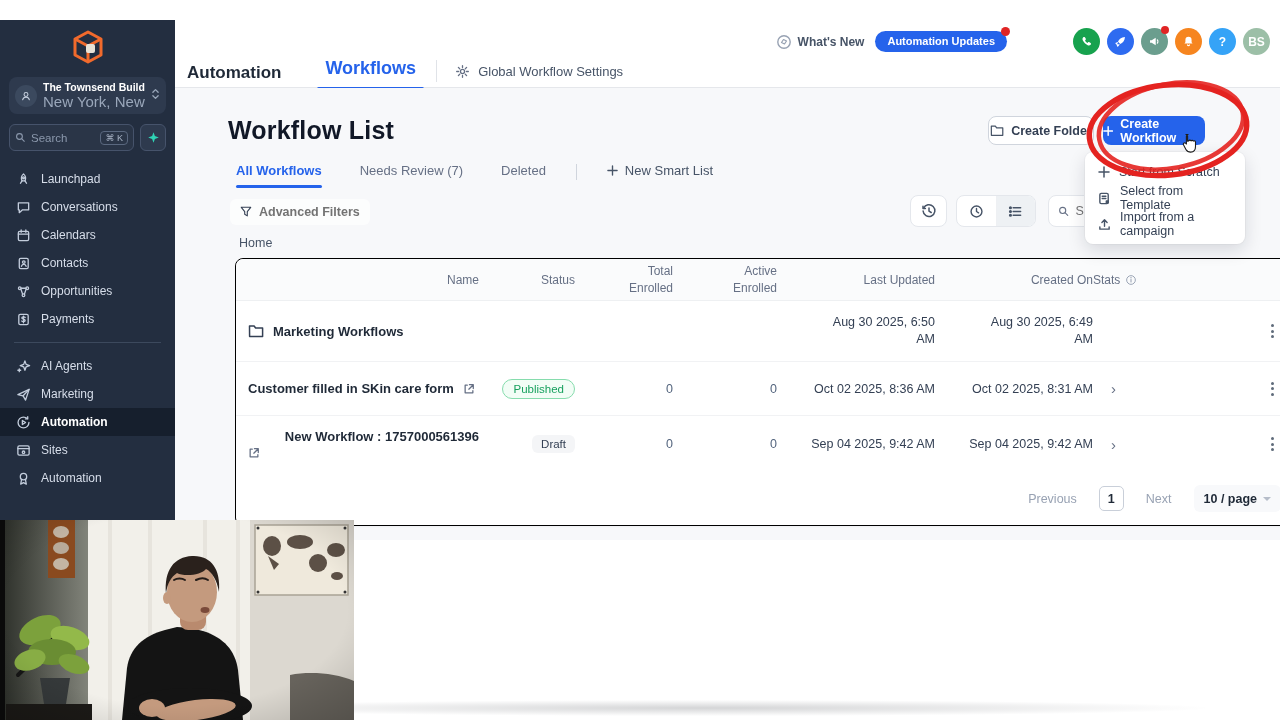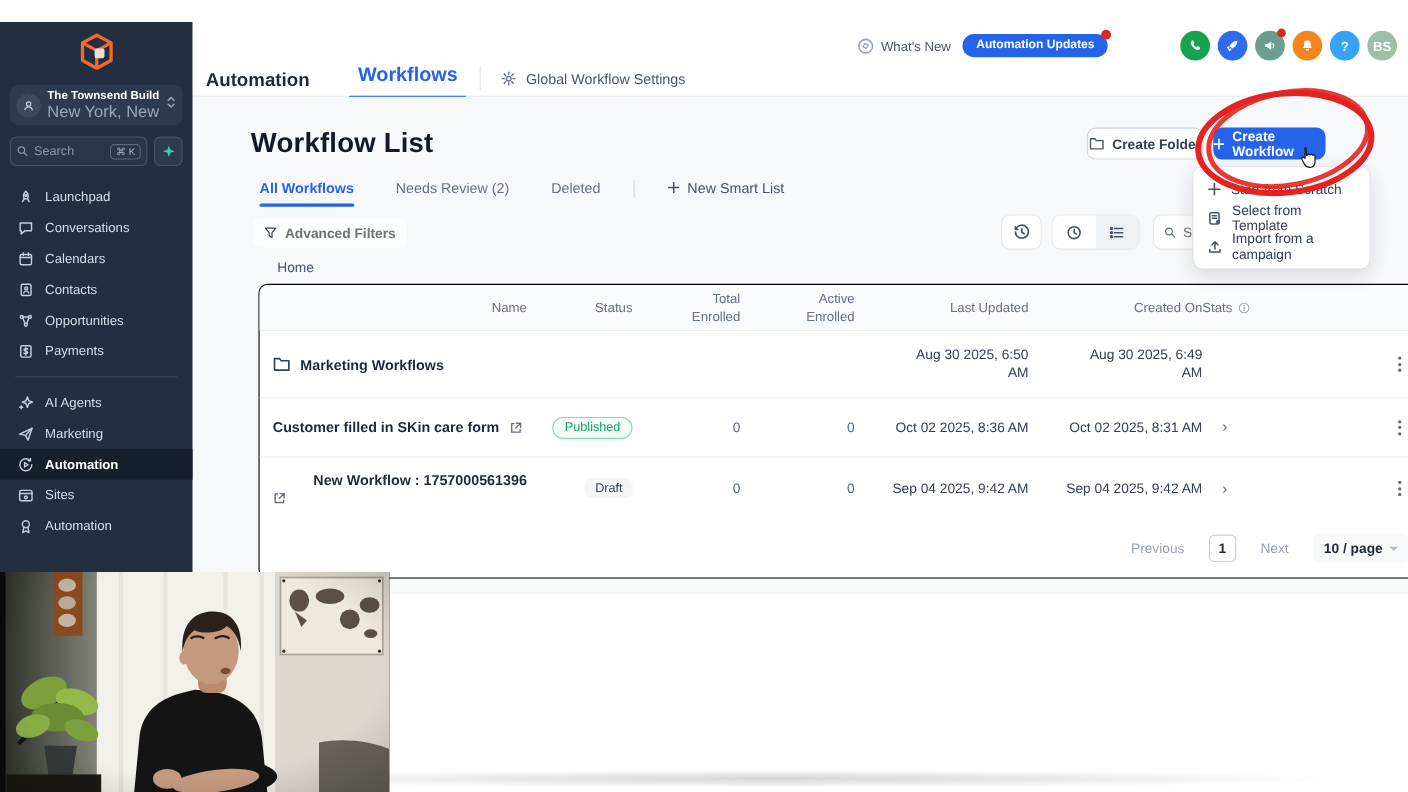--- a/index.html
+++ b/index.html
@@ -24,21 +24,21 @@
   .nav-item { height:28px; display:flex; align-items:center; gap:10px; padding-left:15px; font-size:12px; cursor:pointer; }
   .nav-item.active { background:#161f2d; font-weight:bold; color:#fff; }
   .nav-ico { width:16px; display:flex; justify-content:center; flex:none; }
   .nav-ico svg { stroke:#c3cddc; fill:none; stroke-width:1.4; stroke-linecap:round; stroke-linejoin:round; }
   .nav-div { height:1px; background:#3c495d; margin:9px 14px; }
 
   
   .topzone { left:175px; top:20px; width:1105px; height:68px; background:#fff; border-bottom:1px solid #e5e7eb; z-index:1; }
   .tb-row { position:absolute; top:8px; right:10px; display:flex; align-items:center; gap:7px; }
   .wn { display:flex; align-items:center; gap:6px; margin-right:4px; cursor:pointer; }
-  .wn-txt { font-size:12px; font-weight:normal; color:#475467; }
+  .wn-txt { font-size:12px; font-weight:bold; color:#475467; }
   .upd-pill { position:relative; background:#2563eb; color:#fff; font-size:11px; font-weight:bold; height:21px; line-height:21px; padding:0 12px; border-radius:11px; cursor:pointer; }
   .upd-pill .dot { position:absolute; right:-3px; top:-4px; width:9px; height:9px; border-radius:50%; background:#e02424; }
   .cir { position:relative; width:27px; height:27px; border-radius:50%; display:flex; align-items:center; justify-content:center; color:#fff; font-size:12px; font-weight:bold; cursor:pointer; flex:none; }
   .cir svg { stroke:#fff; fill:none; stroke-width:1.5; stroke-linecap:round; stroke-linejoin:round; }
   .cir .dot { position:absolute; right:-1px; top:-2px; width:8px; height:8px; border-radius:50%; background:#e02424; }
   .subhdr { position:absolute; left:12px; top:38px; display:flex; align-items:center; height:30px; }
   .app-title { font-size:17px; font-weight:bold; color:#1f2937; margin-right:42px; }
   .wf-tab { position:relative; font-size:18px; color:#2563eb; font-weight:bold; padding:0 2px 9px; cursor:pointer; }
   .wf-tab::after { content:""; position:absolute; left:-6px; right:-6px; bottom:-2px; height:3px; background:#2563eb; border-radius:2px; }
   .vdiv { width:1px; height:22px; background:#e0e3e8; margin:0 18px 4px; }
@@ -58,21 +58,21 @@
   .smart { display:flex; align-items:center; gap:7px; font-size:13px; color:#475467; padding-bottom:10px; cursor:pointer; }
   .filters-chip { position:absolute; left:55px; top:111px; height:26px; display:flex; align-items:center; gap:7px; background:rgba(255,255,255,.65); border-radius:6px; padding:0 10px; font-size:12.5px; font-weight:bold; color:#737373; cursor:pointer; }
   .tool { position:absolute; top:107px; height:32px; background:#fff; border:1px solid #e4e7ec; border-radius:8px; display:flex; align-items:center; justify-content:center; cursor:pointer; }
   .tool svg, .seg svg { stroke:#475467; fill:none; stroke-width:1.5; stroke-linecap:round; stroke-linejoin:round; }
   .t-hist { left:735px; width:37px; }
   .seg { position:absolute; left:781px; top:107px; width:80px; height:32px; background:#fff; border:1px solid #e4e7ec; border-radius:8px; display:flex; }
   .seg > div { flex:1; display:flex; align-items:center; justify-content:center; cursor:pointer; }
   .seg > div + div { border-left:1px solid #eef0f3; background:#eef1f4; border-radius:0 7px 7px 0; }
   .t-search { position:absolute; left:873px; top:107px; width:178px; height:32px; background:#fff; border:1px solid #e4e7ec; border-radius:8px; display:flex; align-items:center; padding:0 9px; gap:6px; }
   .t-search input { border:none; outline:none; font-size:12.5px; color:#344054; width:100%; font-family:"Liberation Sans",sans-serif; background:transparent; }
-  .crumb { position:absolute; left:77px; top:148px; font-size:12.5px; color:#475467; cursor:pointer; }
+  .crumb { position:absolute; left:64px; top:148px; font-size:12.5px; color:#475467; cursor:pointer; }
 
   
   .card { position:absolute; left:60px; top:170px; width:1080px; height:268px; background:#fff; border:1px solid #000000; border-radius:8px; box-shadow:0 1px 2px rgba(16,24,40,.04);text-align:right; }
   .trow { display:grid; grid-template-columns:231px 96px 98px 104px 158px 158px 1fr; align-items:center; padding:0 12px; }
   .thead { height:42px; background:#fafbfc; border-bottom:1px solid #eef0f2; border-radius:8px 8px 0 0; font-size:12px; color:#667085; }
   .thead .w58 { display:inline-block; width:58px; line-height:1.35; }
   .stats-h { display:flex; align-items:center; gap:5px; }
   .tr { border-bottom:1px solid #f1f2f4; font-size:12.5px; color:#344054; }
   .tr-1 { height:61px; } .tr-2 { height:54px; } .tr-3 { height:56px; }
   .name-cell { display:flex; align-items:center; gap:9px; font-size:13px; font-weight:bold; color:#1f2937; }
@@ -326,21 +326,21 @@
     </div>
     <div class="btn btn-create">
       <svg width="12" height="12" viewBox="0 0 12 12">
           <path d="M6 1v10M1 6h10" stroke="#fff" stroke-width="1.7" stroke-linecap="round"></path>
         </svg>
       <span>Create Workflow</span>
     </div>
 
     <div class="tabs">
       <span class="tab active">All Workflows</span>
-      <span class="tab">Needs Review (2)</span>
+      <span class="tab">Needs Review (7)</span>
       <span class="tab">Deleted</span>
       <span class="tab-vdiv"></span>
       <span class="smart">
         <svg width="11" height="11" viewBox="0 0 12 12">
             <path d="M6 1v10M1 6h10" stroke="#475467" stroke-width="1.5" stroke-linecap="round"></path>
           </svg>
         <span>New Smart List</span>
       </span>
     </div>
 

